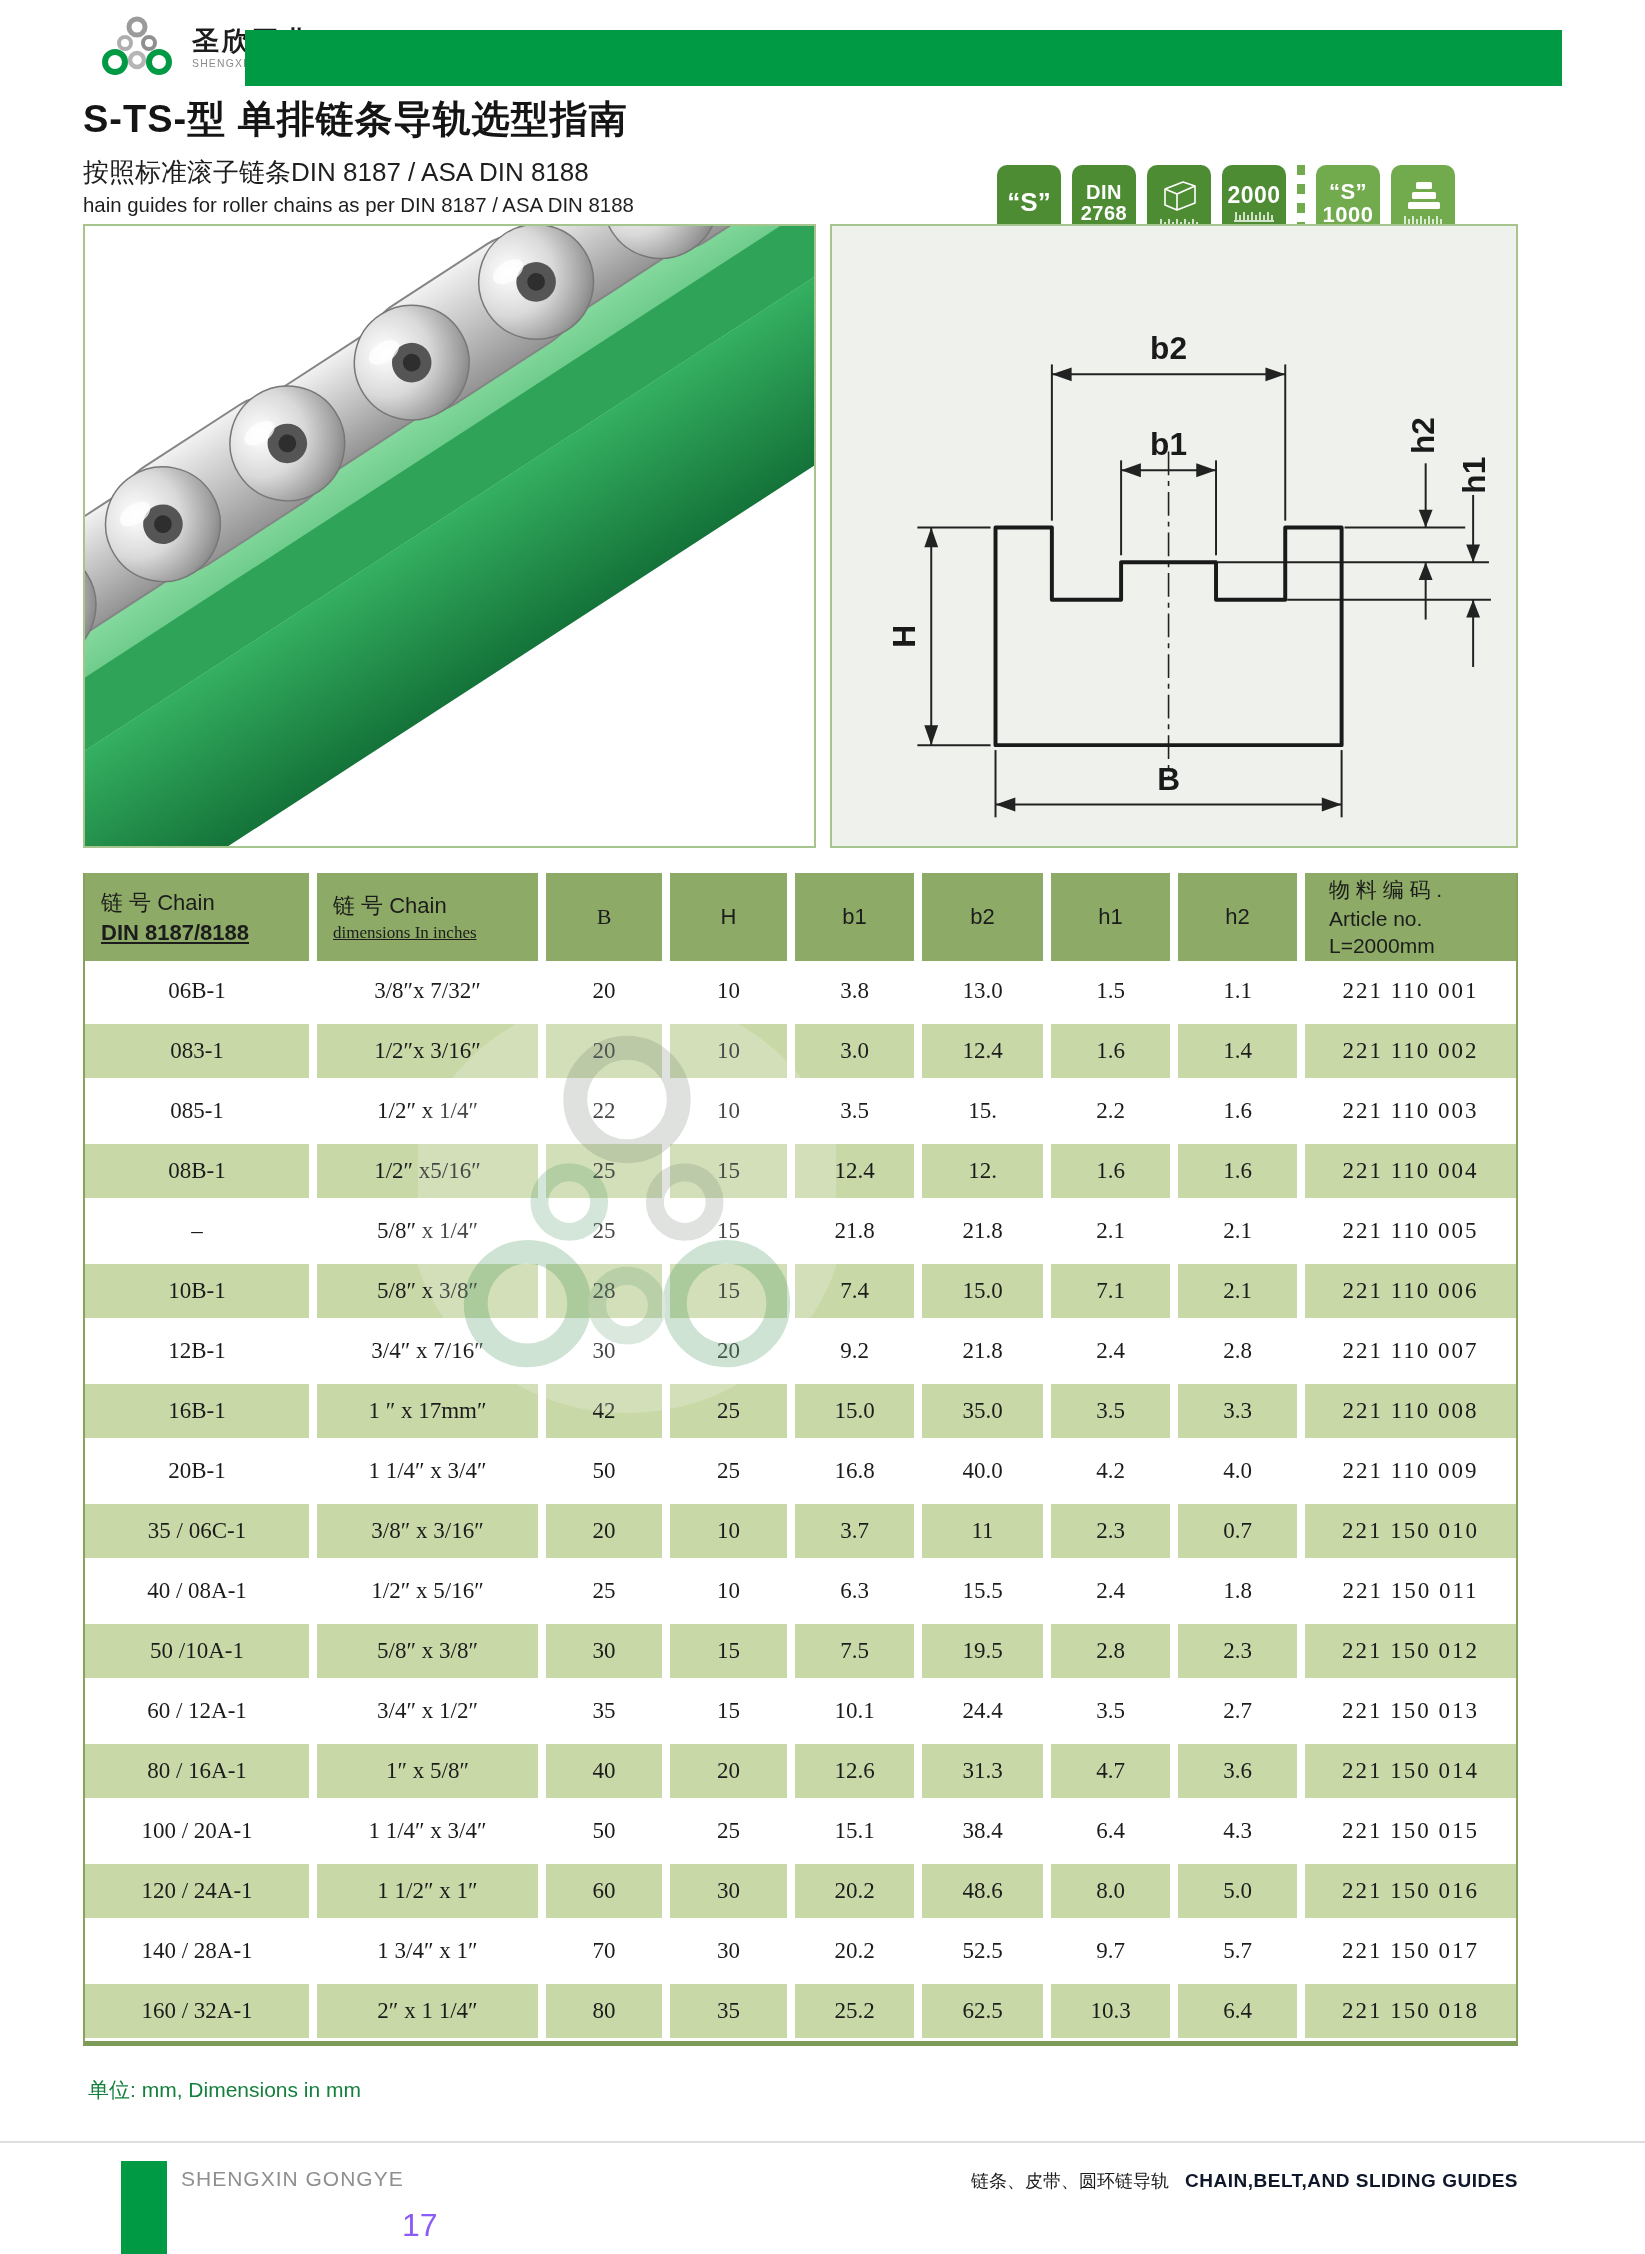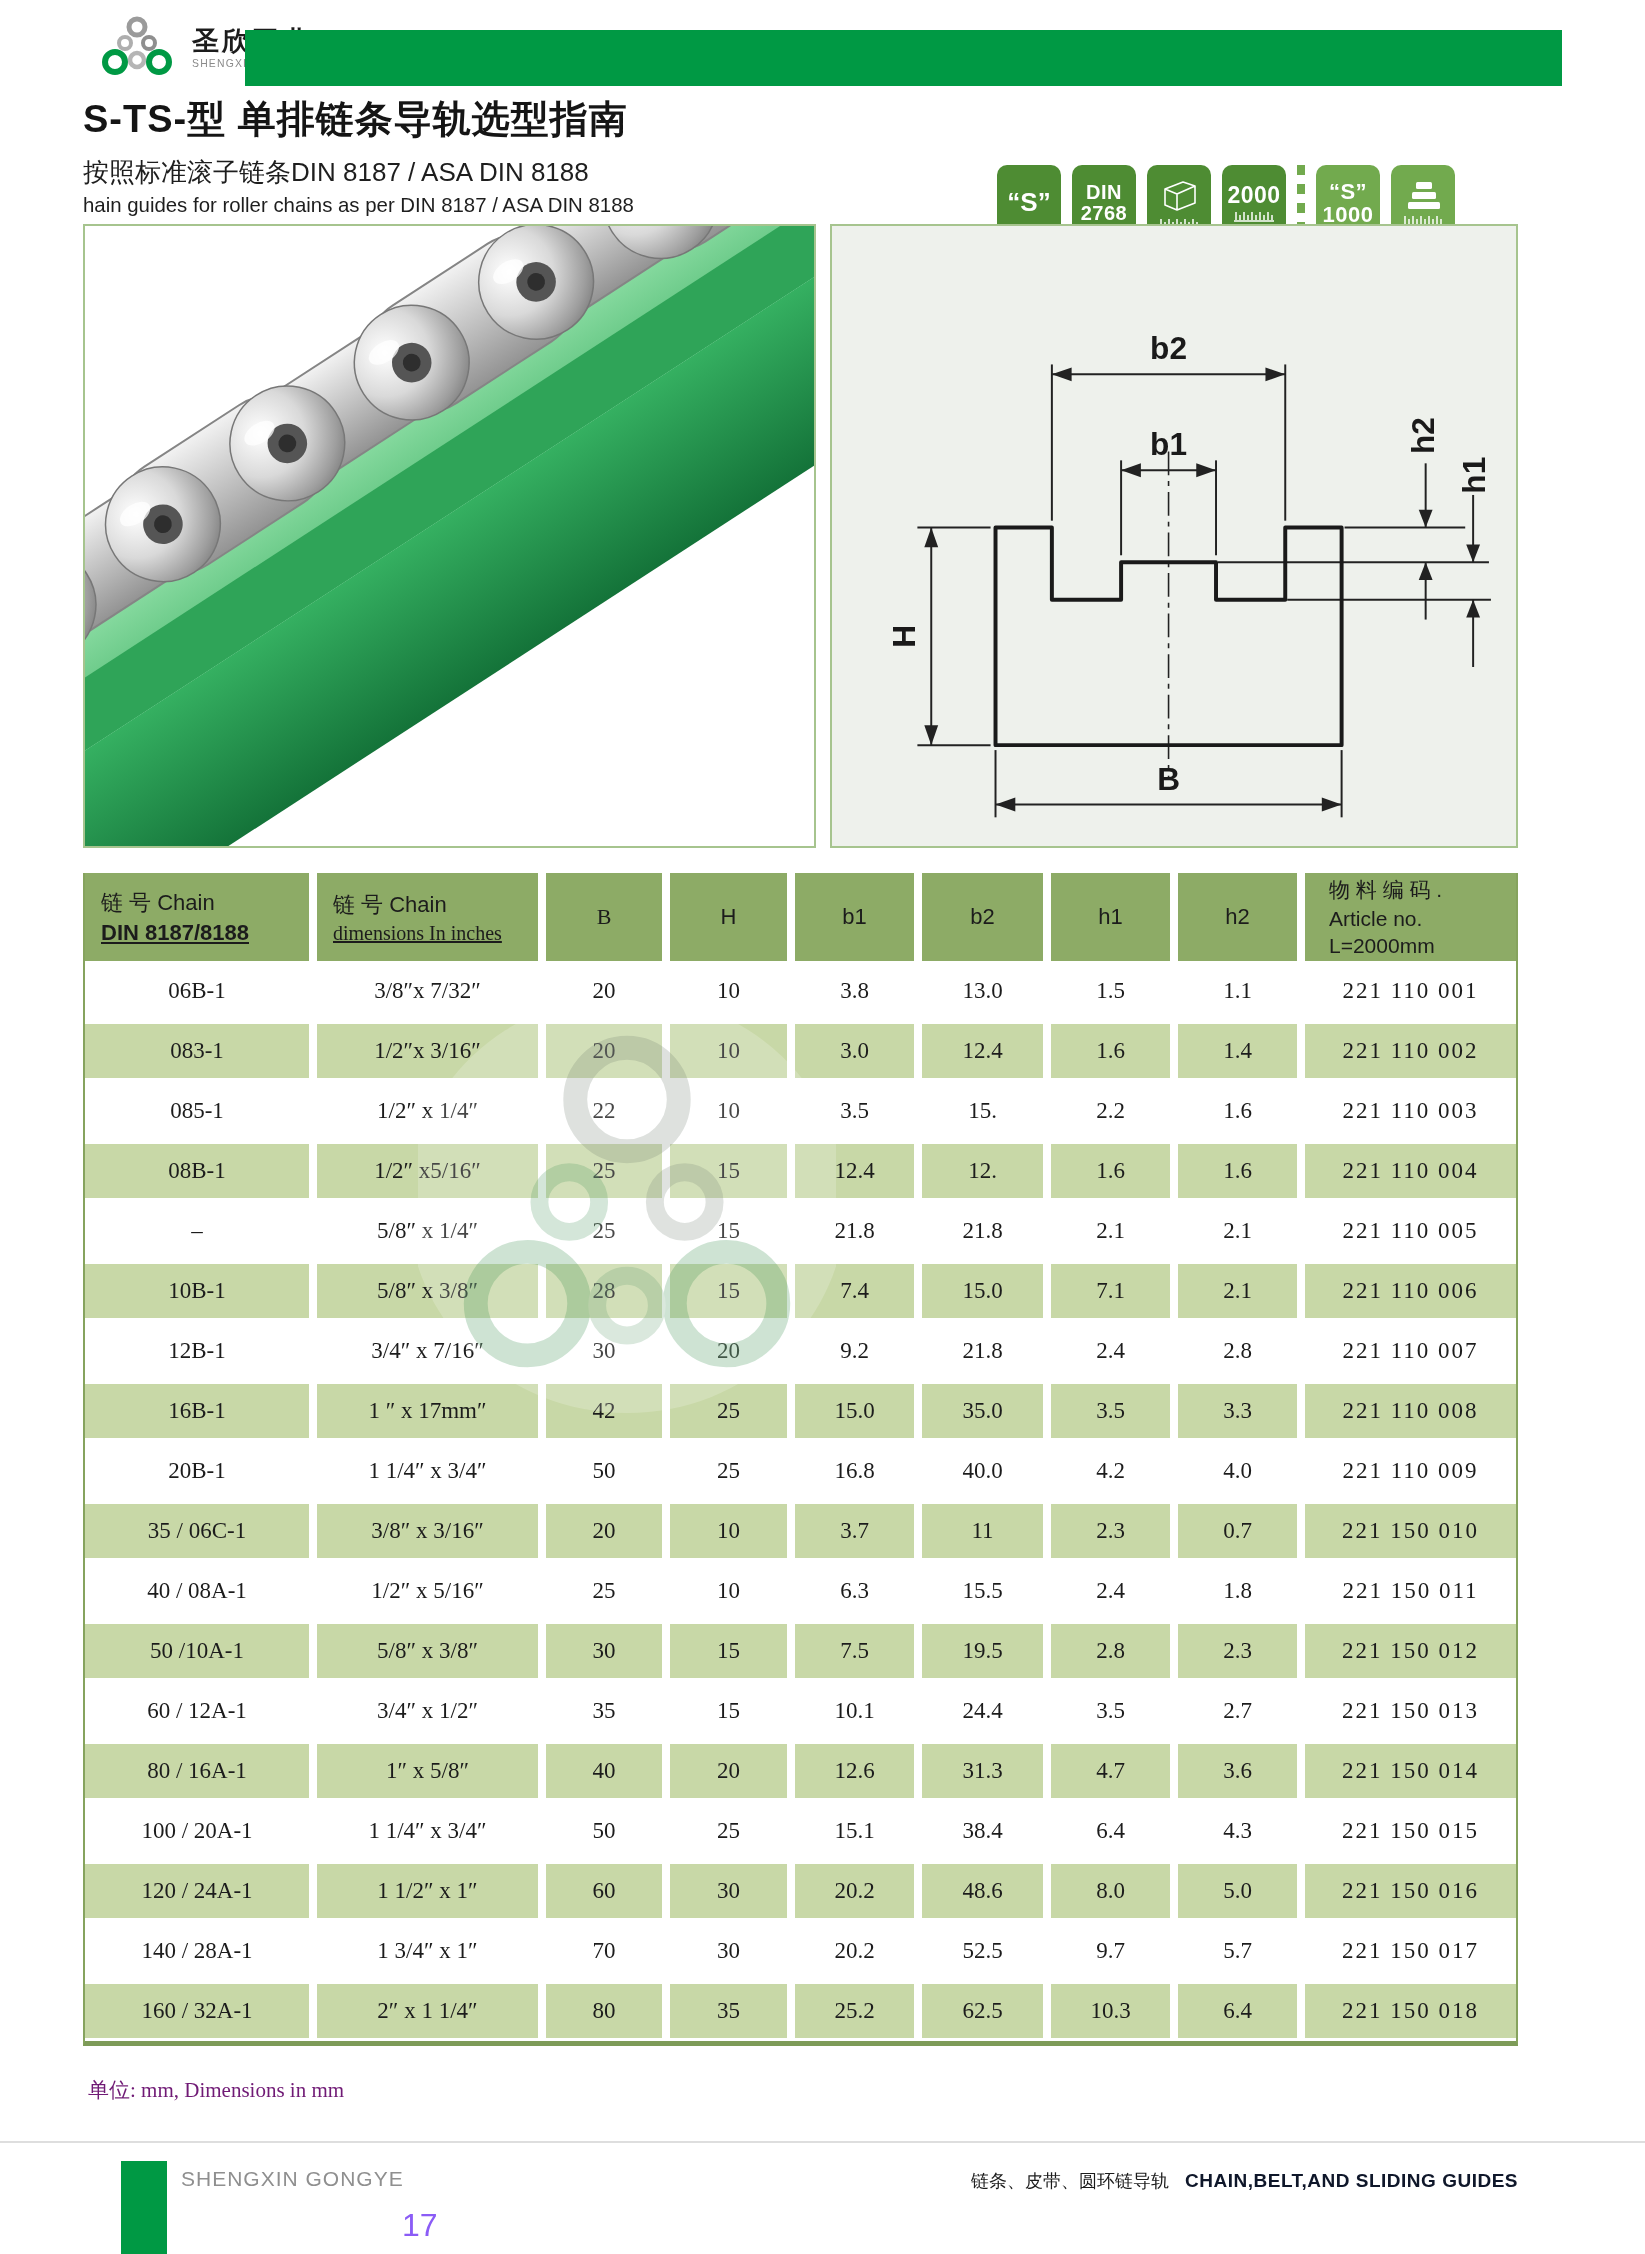--- a/index.html
+++ b/index.html
@@ -38,29 +38,29 @@
   
   .table-wrap{position:absolute;left:83px;top:873px;width:1435px;border-left:2px solid #86a35e;border-right:2px solid #86a35e;border-bottom:5px solid #7d9b58;background:#fff;}
   .trow{display:grid;grid-template-columns:224px 221px 116px 117px 119px 121px 119px 119px 1fr;column-gap:8px;height:60px;}
   .trow.thead{height:88px;}
   .cell{display:flex;align-items:center;justify-content:center;font-family:"Liberation Serif","DejaVu Serif",serif;
         font-size:23px;color:#1c1c1c;overflow:hidden;}
   .thead .cell{background:var(--th-green,#8dab66);font-family:"Liberation Sans",sans-serif;font-size:22px;}
   .thead .hc-left{flex-direction:column;align-items:flex-start;justify-content:center;padding-left:16px;gap:2px;}
   .thead .serif{font-family:"Liberation Serif","DejaVu Serif",serif;}
   .hc2{font-size:22px;text-decoration:underline;}
-  .hc2.serif2{font-family:"Liberation Serif","DejaVu Serif",serif;font-size:20px;}
+  .hc2.serif2{font-family:"Liberation Serif","DejaVu Serif",serif;font-size:17px;}
   .thead .art{flex-direction:column;align-items:flex-start;justify-content:center;padding-left:24px;gap:3px;font-size:21px;}
   .trow.green .cell{background:var(--row-green,#c8d8a7);border-top:3px solid #fff;border-bottom:3px solid #fff;}
   .trow.white .cell{background:#fff;}
   .cell.c8{letter-spacing:2px;}
 
   .watermark{position:absolute;left:418px;top:1005px;width:418px;height:418px;opacity:0.38;pointer-events:none;}
 
-  .units-note{position:absolute;left:88px;top:2076px;font-family:Liberation Serif, serif;font-size:21px;color:#701a75;}
+  .units-note{position:absolute;left:88px;top:2076px;font-family:Liberation Sans, sans-serif;font-size:21px;color:#15803d;}
 
   
   .footer-line{position:absolute;left:0;top:2141px;width:1646px;height:2px;background:#dedede;}
   .footer-block{position:absolute;left:121px;top:2161px;width:46px;height:94px;background:var(--banner-green,#009944);}
   .footer-company{position:absolute;left:181px;top:2167px;font-size:21px;font-weight:normal;color:#8f8f8f;letter-spacing:1px;}
   .footer-page{position:absolute;left:402px;top:2159px;font-size:32px;font-weight:300;color:#8b5cf6;margin-top:48px;}
   .footer-right{position:absolute;right:128px;top:2169px;display:flex;gap:16px;align-items:baseline;}
   .footer-right .cn{font-size:18px;color:#1b1b1b;}
   .footer-right .en{font-size:19px;color:#0f172a;letter-spacing:0.5px;font-weight:bold;}
 </style>

